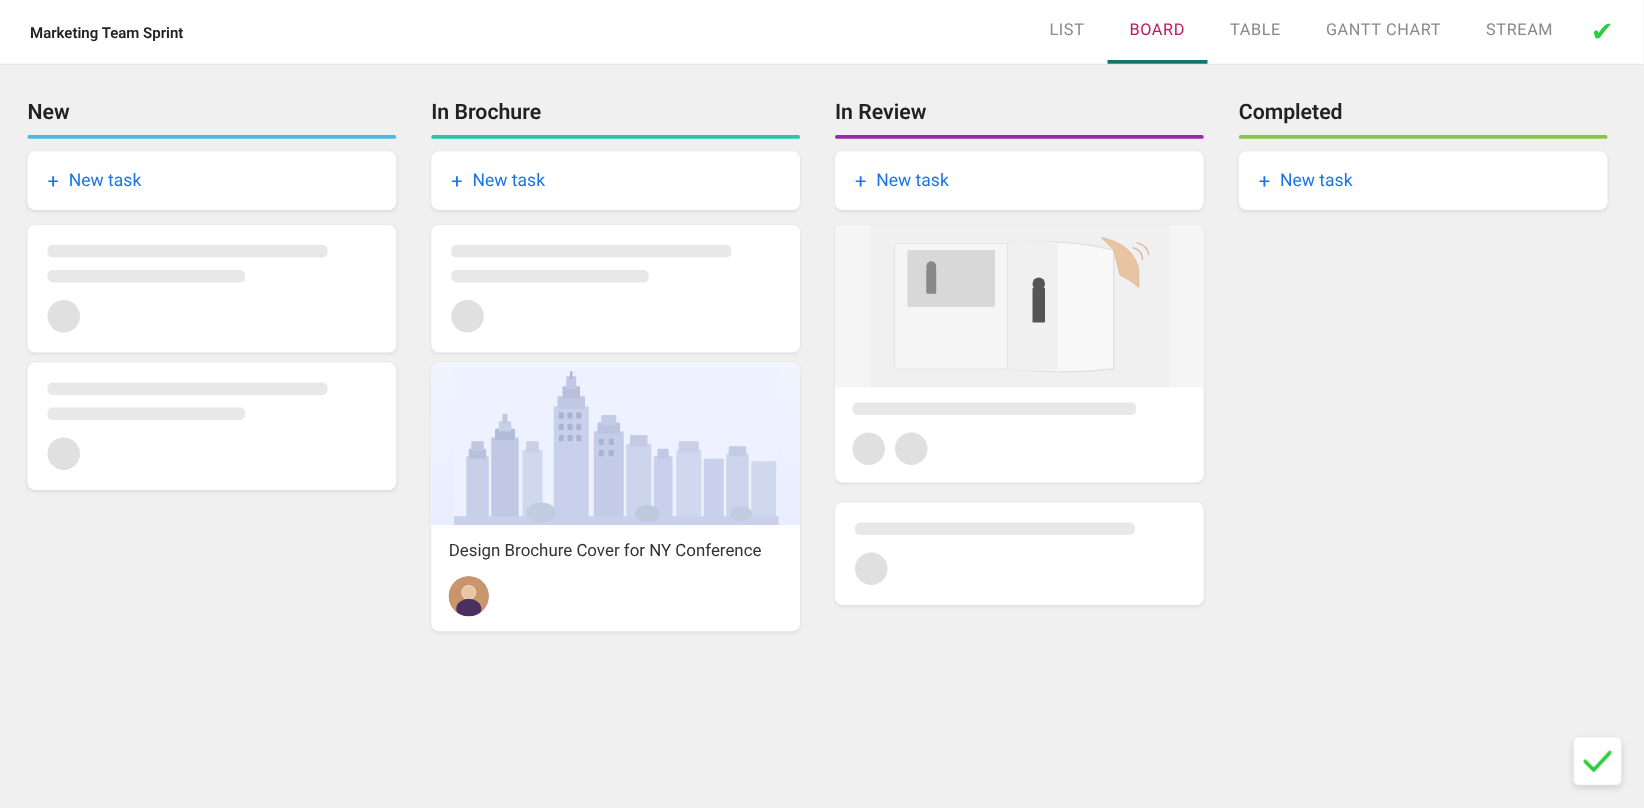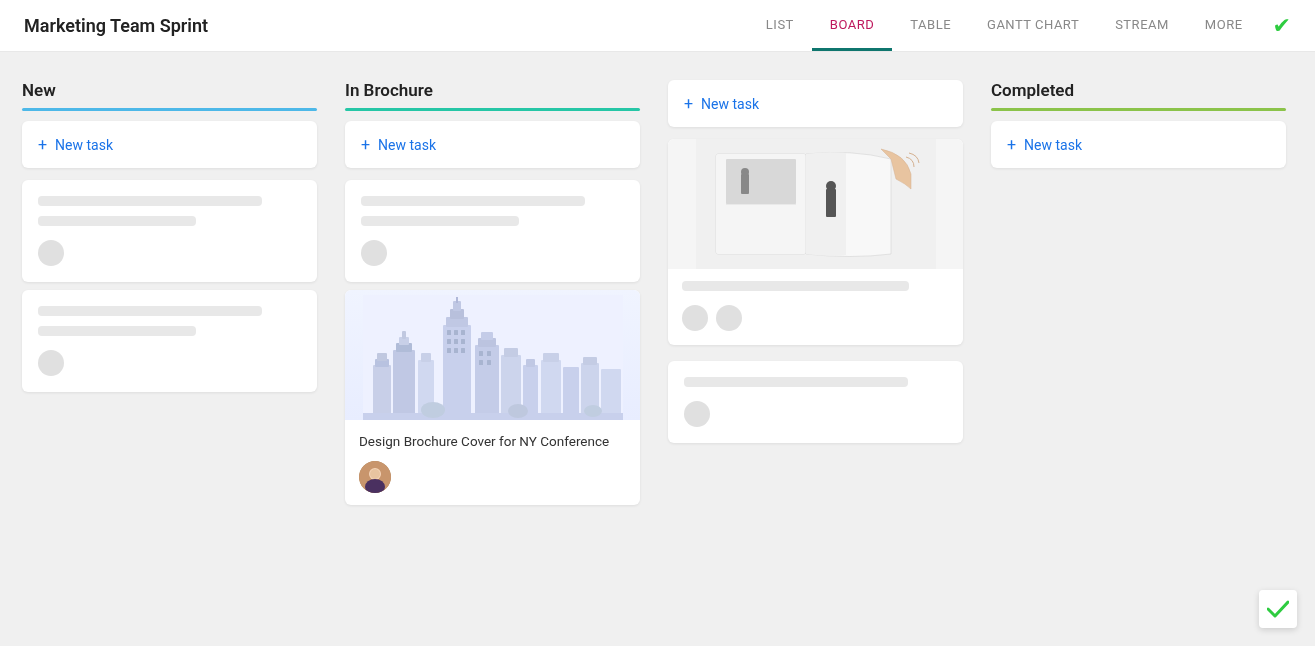--- a/index.html
+++ b/index.html
@@ -15,21 +15,21 @@
     .header {
       background: #fff;
       padding: 0 24px;
       display: flex;
       align-items: center;
       justify-content: space-between;
       height: 52px;
       border-bottom: 1px solid #e8e8e8;
     }
     .header-title {
-      font-size: 18px;
+      font-size: 12px;
       font-weight: 600;
       color: #222;
     }
     .nav-tabs {
       display: flex;
       align-items: center;
       gap: 0;
       height: 100%;
     }
     .nav-tab {
@@ -230,21 +230,20 @@
 <body>
 
 <div class="header">
   <span class="header-title">Marketing Team Sprint</span>
   <div class="nav-tabs">
     <div class="nav-tab">LIST</div>
     <div class="nav-tab active">BOARD</div>
     <div class="nav-tab">TABLE</div>
     <div class="nav-tab">GANTT CHART</div>
     <div class="nav-tab">STREAM</div>
-    <div class="nav-tab">MORE</div>
     <span class="check-icon">✔</span>
   </div>
 </div>
 
 <div class="board">
 
   <div class="column">
     <div class="column-header">
       <div class="column-title">New</div>
       <div class="column-bar" style="background:#4db8e8;"></div>
@@ -373,20 +372,24 @@
         </div>
 
         <div style="position:relative; height:0;">
           
         </div>
       </div>
     </div>
   </div>
 
   <div class="column">
+    <div class="column-header">
+      <div class="column-title">In Review</div>
+      <div class="column-bar" style="background:#9c27b0;"></div>
+    </div>
     <div class="cards-list">
       <div class="new-task-card">
         <span class="new-task-plus">+</span>
         <span class="new-task-label">New task</span>
       </div>
 
       <div class="review-img-card">
         <div class="book-illustration">
 
           <svg width="240" height="130" viewBox="0 0 240 130" xmlns="http://www.w3.org/2000/svg">

